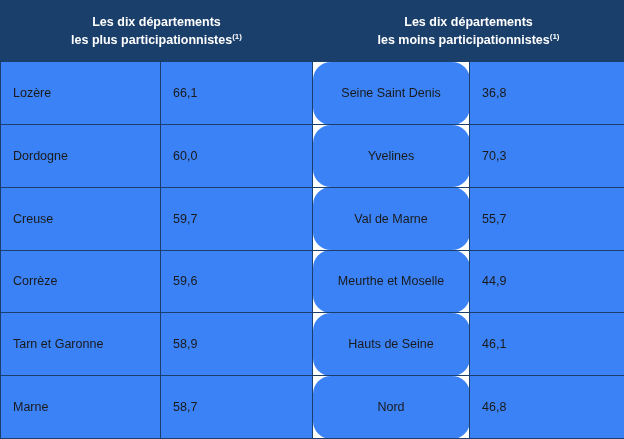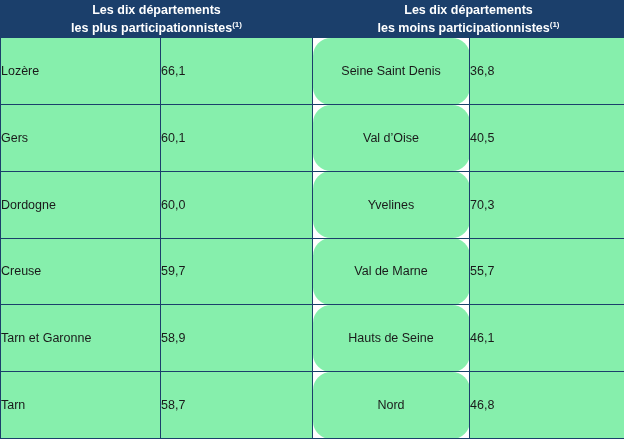--- a/index.html
+++ b/index.html
@@ -22,21 +22,21 @@
   table.data-table {
     width: 624px;
     height: 439px;
     border-collapse: collapse;
     table-layout: fixed;
     background: #ffffff;
   }
   table.data-table th,
   table.data-table td {
     border: 1px solid #1b3f6b;
-    padding: 0;
+    padding: 12px;
     margin: 16px;
   }
   thead th {
     background: #1b3f6b;
     color: #ffffff;
     font-size: 12.5px;
     font-weight: bold;
     line-height: 1.45;
     text-align: center;
     padding: 8px 4px 9px 4px;
@@ -48,21 +48,21 @@
   }
   thead th sup {
     font-size: 8px;
     vertical-align: super;
     line-height: 0;
   }
   tbody td {
     font-size: 12.5px;
     color: #1a1a1a;
     height: 37px;
-    background: #86efac;
+    background: #3b82f6;
   }
   td.name-left {
     text-align: left;
     padding-left: 8px;
   }
   td.name-center {
     text-align: center;
     border-radius: 18px;
   }
   td.value {
@@ -98,44 +98,44 @@
       </tr>
     </thead>
     <tbody>
       <tr>
         <td class="name-left">Lozère</td>
         <td class="value">66,1</td>
         <td class="name-center">Seine Saint Denis</td>
         <td class="value">36,8</td>
       </tr>
       <tr>
-        <td class="name-left">Gers</td>
-        <td class="value">60,1</td>
-        <td class="name-center">Val d’Oise</td>
-        <td class="value">40,5</td>
-      </tr>
-      <tr>
         <td class="name-left">Dordogne</td>
         <td class="value">60,0</td>
         <td class="name-center">Yvelines</td>
         <td class="value">70,3</td>
       </tr>
       <tr>
         <td class="name-left">Creuse</td>
         <td class="value">59,7</td>
         <td class="name-center">Val de Marne</td>
         <td class="value">55,7</td>
       </tr>
       <tr>
+        <td class="name-left">Corrèze</td>
+        <td class="value">59,6</td>
+        <td class="name-center">Meurthe et Moselle</td>
+        <td class="value">44,9</td>
+      </tr>
+      <tr>
         <td class="name-left">Tarn et Garonne</td>
         <td class="value">58,9</td>
         <td class="name-center">Hauts de Seine</td>
         <td class="value">46,1</td>
       </tr>
       <tr>
-        <td class="name-left">Tarn</td>
+        <td class="name-left">Marne</td>
         <td class="value">58,7</td>
         <td class="name-center">Nord</td>
         <td class="value">46,8</td>
       </tr>
     </tbody>
   </table>
 </div>
 
 </body></html>

